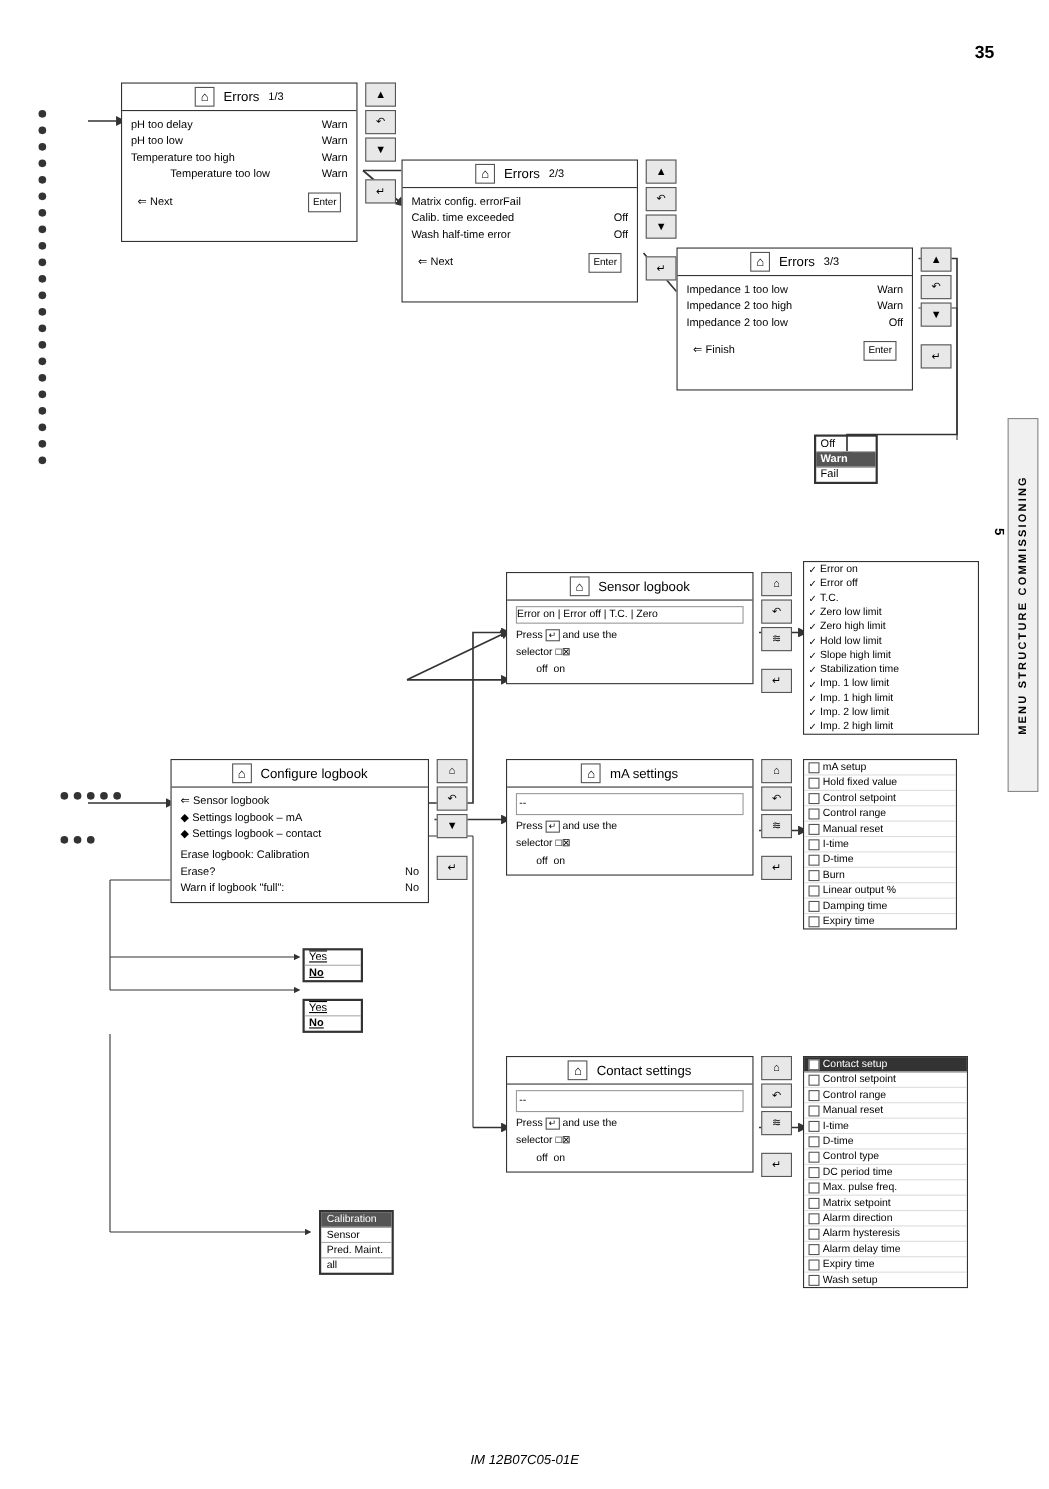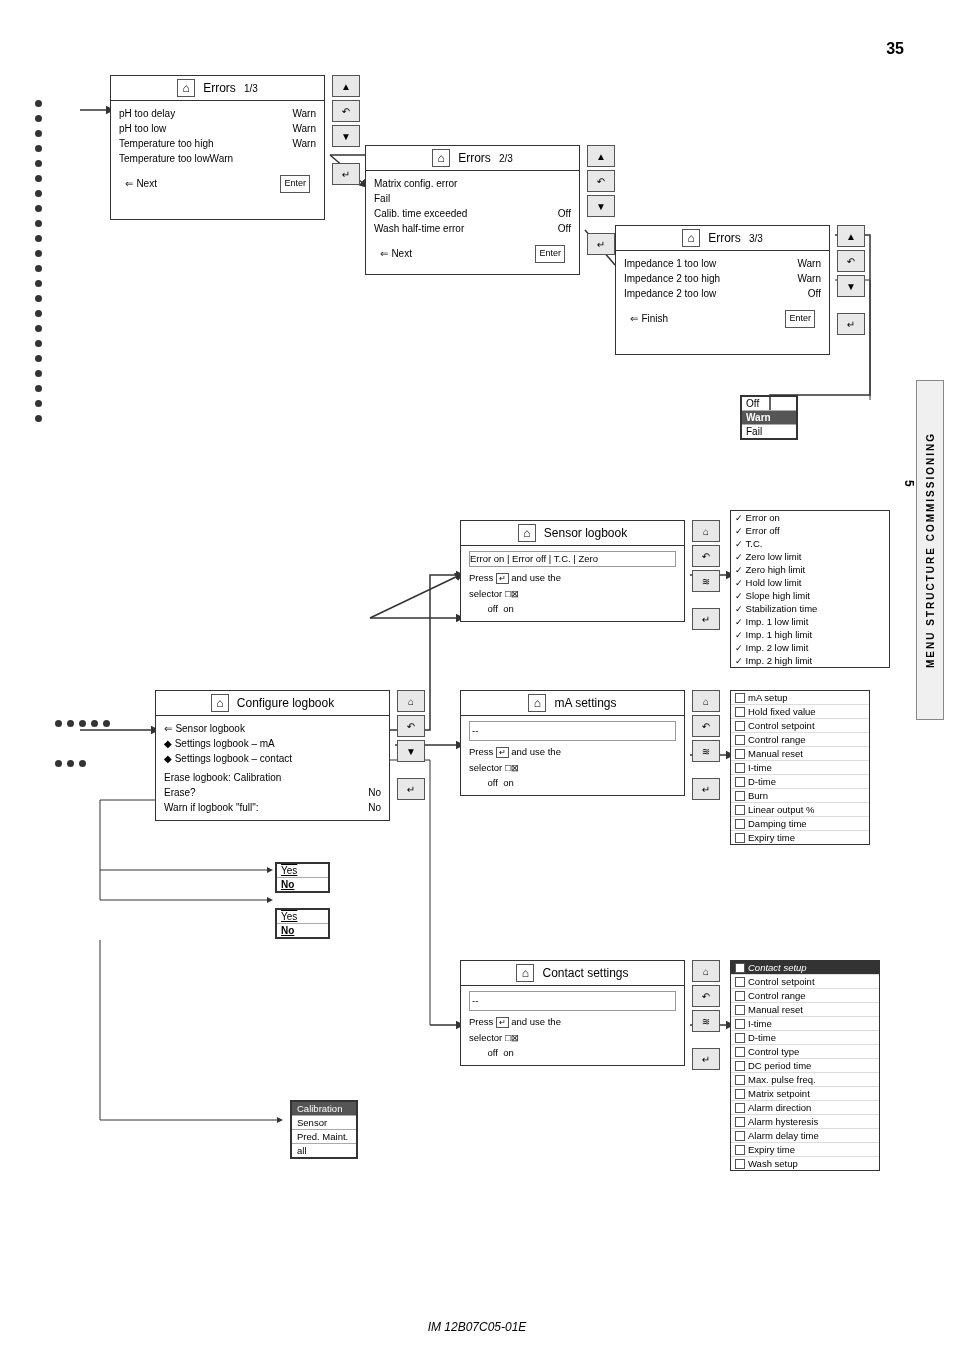--- a/index.html
+++ b/index.html
@@ -161,21 +161,21 @@
       background: #fff;
     }
     .contact-options .copt-row {
       display: flex;
       align-items: center;
       padding: 1px 4px;
       font-size: 9.5px;
       border-bottom: 1px solid #ddd;
     }
     .contact-options .copt-row:last-child { border-bottom: none; }
-    .copt-row.cselected { background: #333; color: #fff; font-style: italic; }
+    .copt-row.cselected { background: #333; color: #fff; }
     .copt-row .csq {
       width: 10px; height: 10px;
       border: 1px solid #555;
       display: inline-block;
       margin-right: 3px;
       background: #fff;
     }
 
     
     .calib-box {
@@ -296,21 +296,21 @@
           <span>Warn</span>
         </div>
       <div style="display:flex; justify-content:space-between;">
           <span>pH too low</span>
           <span>Warn</span>
         </div>
       <div style="display:flex; justify-content:space-between;">
           <span>Temperature too high</span>
           <span>Warn</span>
         </div>
-      <div style="display:flex; justify-content:flex-start;">
+      <div style="display:flex; justify-content:flex-end;gap:47px;">
           <span>Temperature too low</span>
           <span>Warn</span>
         </div>
       <div style="margin-top:6px;" class="next-label">
         <span>⇐</span>
           <span>Next</span>
         <span style="margin-left:auto; border:1px solid #555; padding:1px 3px; font-size:9px;">Enter</span>
       </div>
     </div>
   </div>
@@ -325,21 +325,21 @@
 </div>
 
 <div class="panel-with-ctrl" style="left:365px; top:145px;">
   <div class="inner-panel" style="width:215px; min-height:130px;">
     <div class="panel-title">
       <div class="home-icon">⌂</div>
       <span>Errors</span>
       <span style="font-size:10px;">2/3</span>
     </div>
     <div class="panel-body">
-      <div style="display:flex; justify-content:flex-start;flex-direction:column;">
+      <div style="display:flex; justify-content:flex-start;">
           <span>Matrix config. error</span>
           <span>Fail</span>
         </div>
       <div style="display:flex; justify-content:space-between;">
           <span>Calib. time exceeded</span>
           <span>Off</span>
         </div>
       <div style="display:flex; justify-content:space-between;">
           <span>Wash half-time error</span>
           <span>Off</span>

